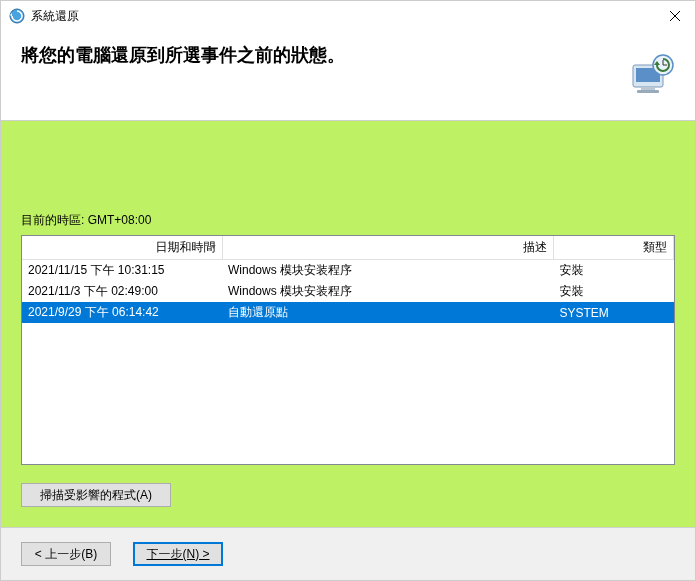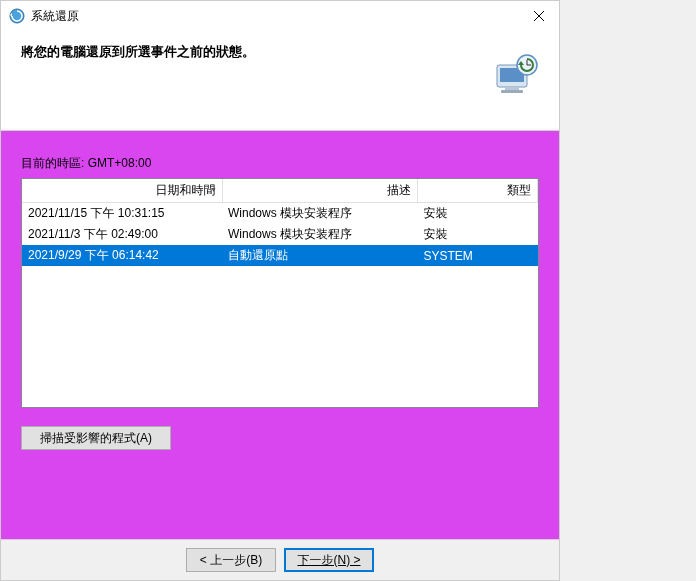--- a/index.html
+++ b/index.html
@@ -9,21 +9,21 @@
     }
     body {
       font-family: "Microsoft JhengHei", "Segoe UI", sans-serif;
       font-size: 12px;
       background: #f0f0f0;
       width: 696px;
       height: 581px;
       overflow: hidden;
     }
     .window {
-      width: 560px;
+      width: 696px;
       height: 581px;
       background: #ffffff;
       display: flex;
       flex-direction: column;
       border: 1px solid #ccc;
     }
     .titlebar {
       height: 30px;
       display: flex;
       align-items: center;
@@ -54,34 +54,34 @@
       margin-right: -8px;
     }
     .header-area {
       padding: 12px 20px 20px 20px;
       background: #ffffff;
       border-bottom: 1px solid #d0d0d0;
       height: 100px;
       position: relative;
     }
     .header-text {
-      font-size: 13px;
+      font-size: 18px;
       color: #000;
       font-weight: bold;
     }
     .header-icon {
       position: absolute;
       right: 20px;
       top: 20px;
       width: 48px;
       height: 48px;
     }
     .main-content {
-      background: #d946ef;
-      padding: 24px 20px 20px 20px;
+      background: #bef264;
+      padding: 91px 20px 20px 20px;
       flex: 1;
       display: flex;
       flex-direction: column;
     }
     .timezone-label {
       font-size: 12px;
       color: #000;
       margin-bottom: 6px;
     }
     .table-wrap {
@@ -141,24 +141,24 @@
       height: 24px;
       font-size: 12px;
       padding: 0 18px;
       background: #e1e1e1;
       border: 1px solid #adadad;
       cursor: pointer;
     }
     .footer {
       border-top: 1px solid #d0d0d0;
       background: #f0f0f0;
-      padding: 8px 20px;
-      display: flex;
-      justify-content: center;
-      gap: 8px;
+      padding: 14px 20px;
+      display: flex;
+      justify-content: flex-start;
+      gap: 22px;
     }
     .footer button {
       min-width: 90px;
       height: 24px;
       font-size: 12px;
       background: #e1e1e1;
       border: 1px solid #adadad;
       cursor: pointer;
       padding: 0 10px;
     }

